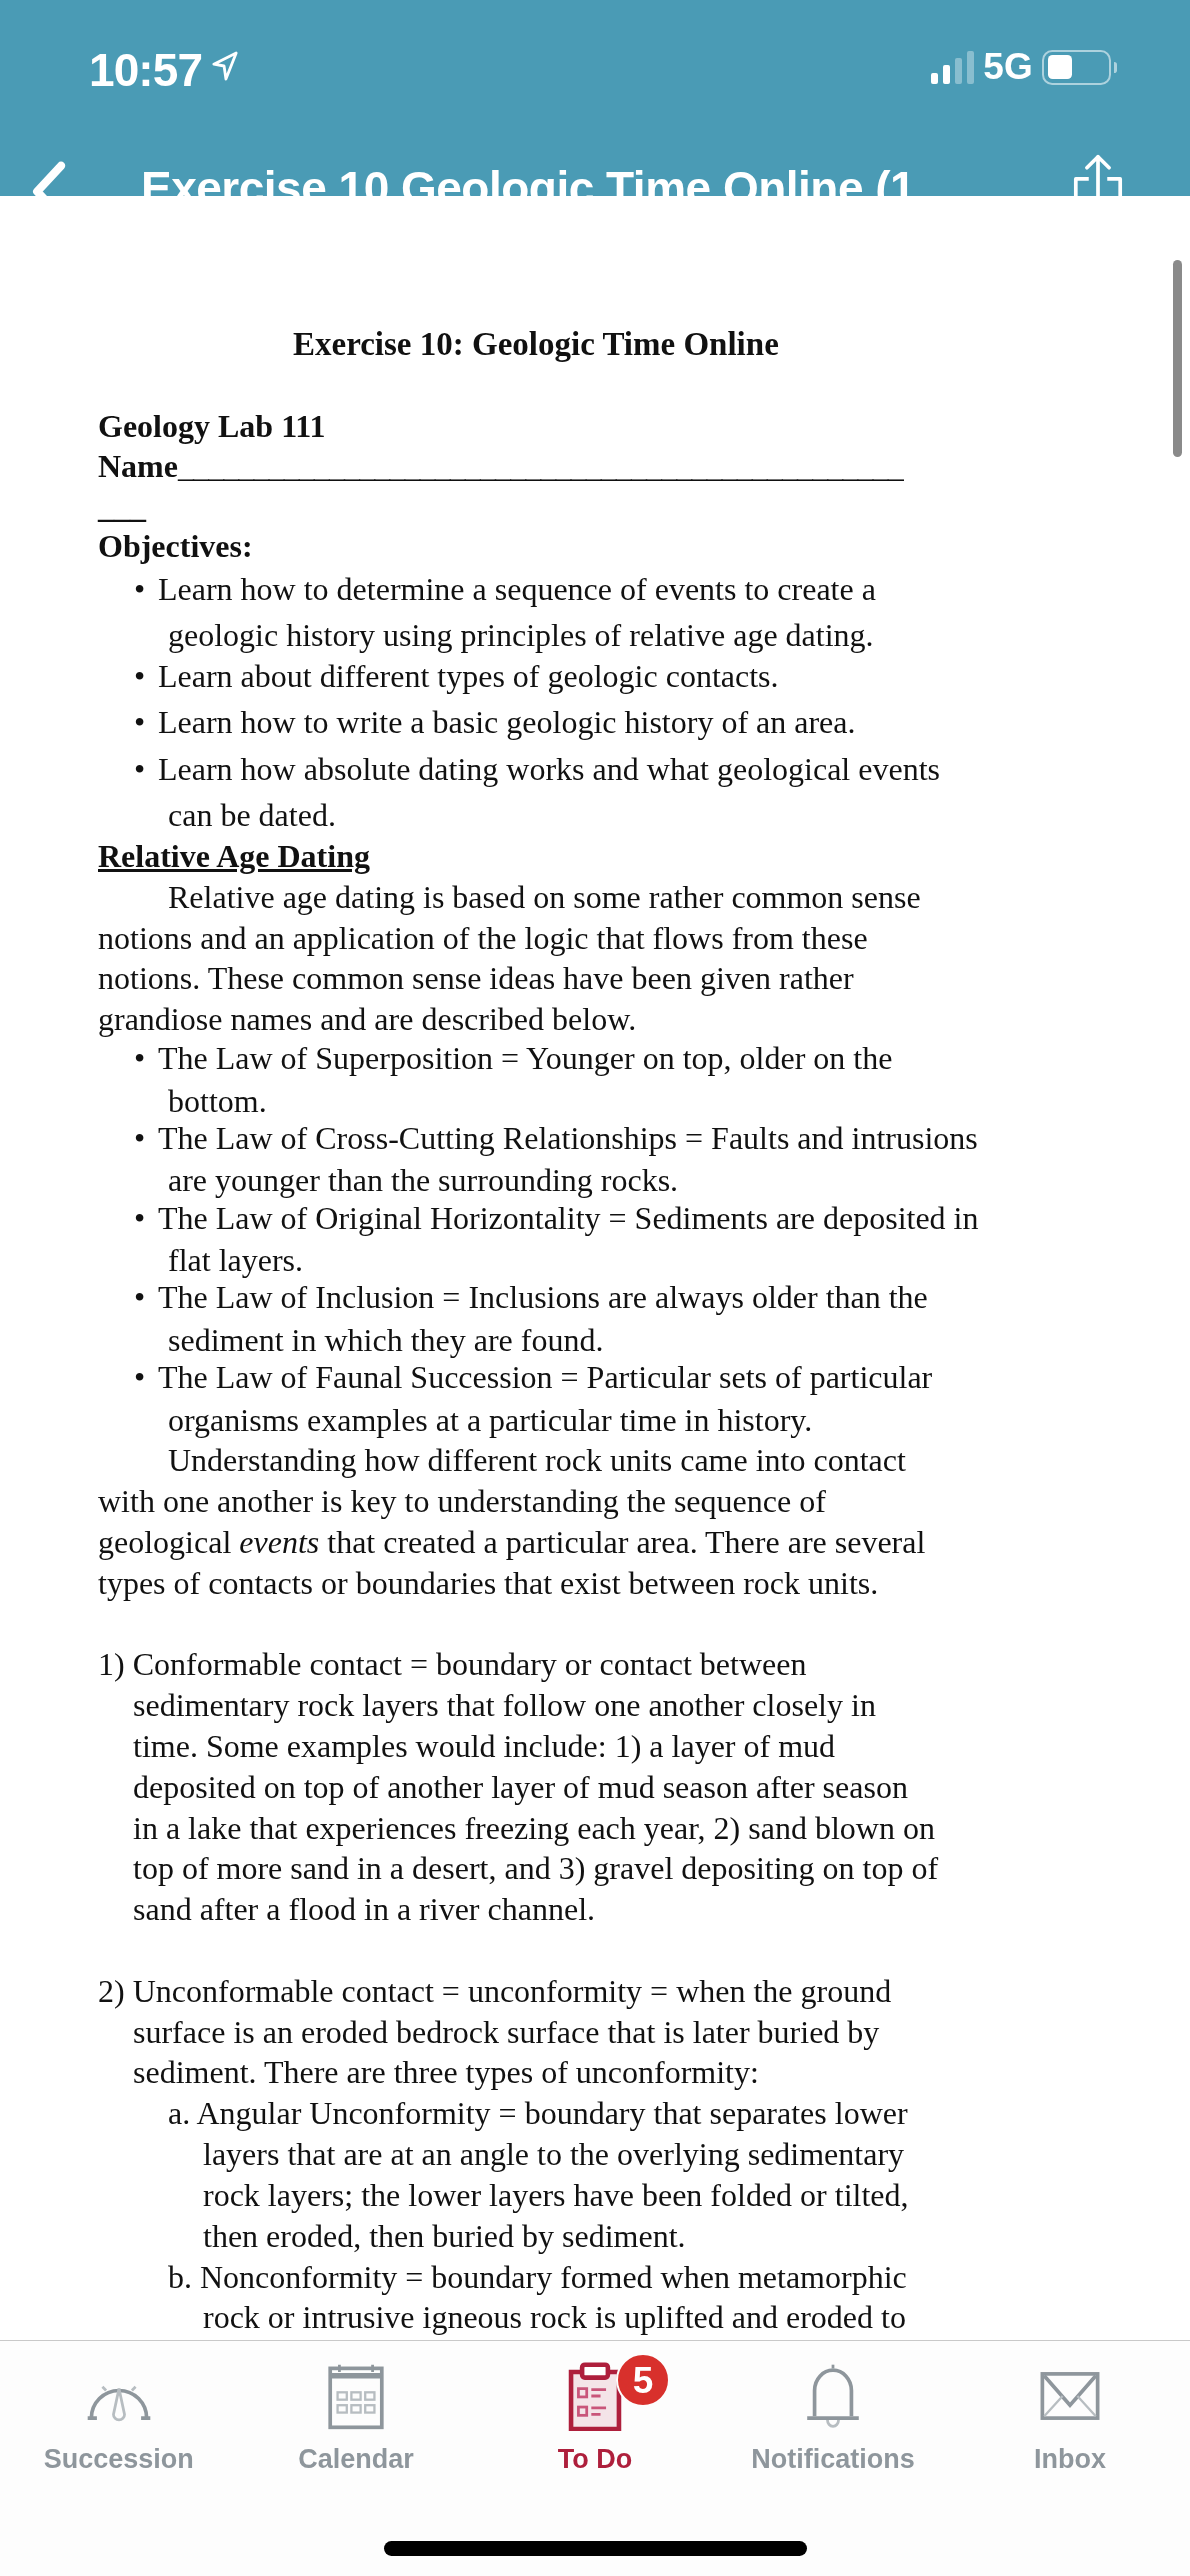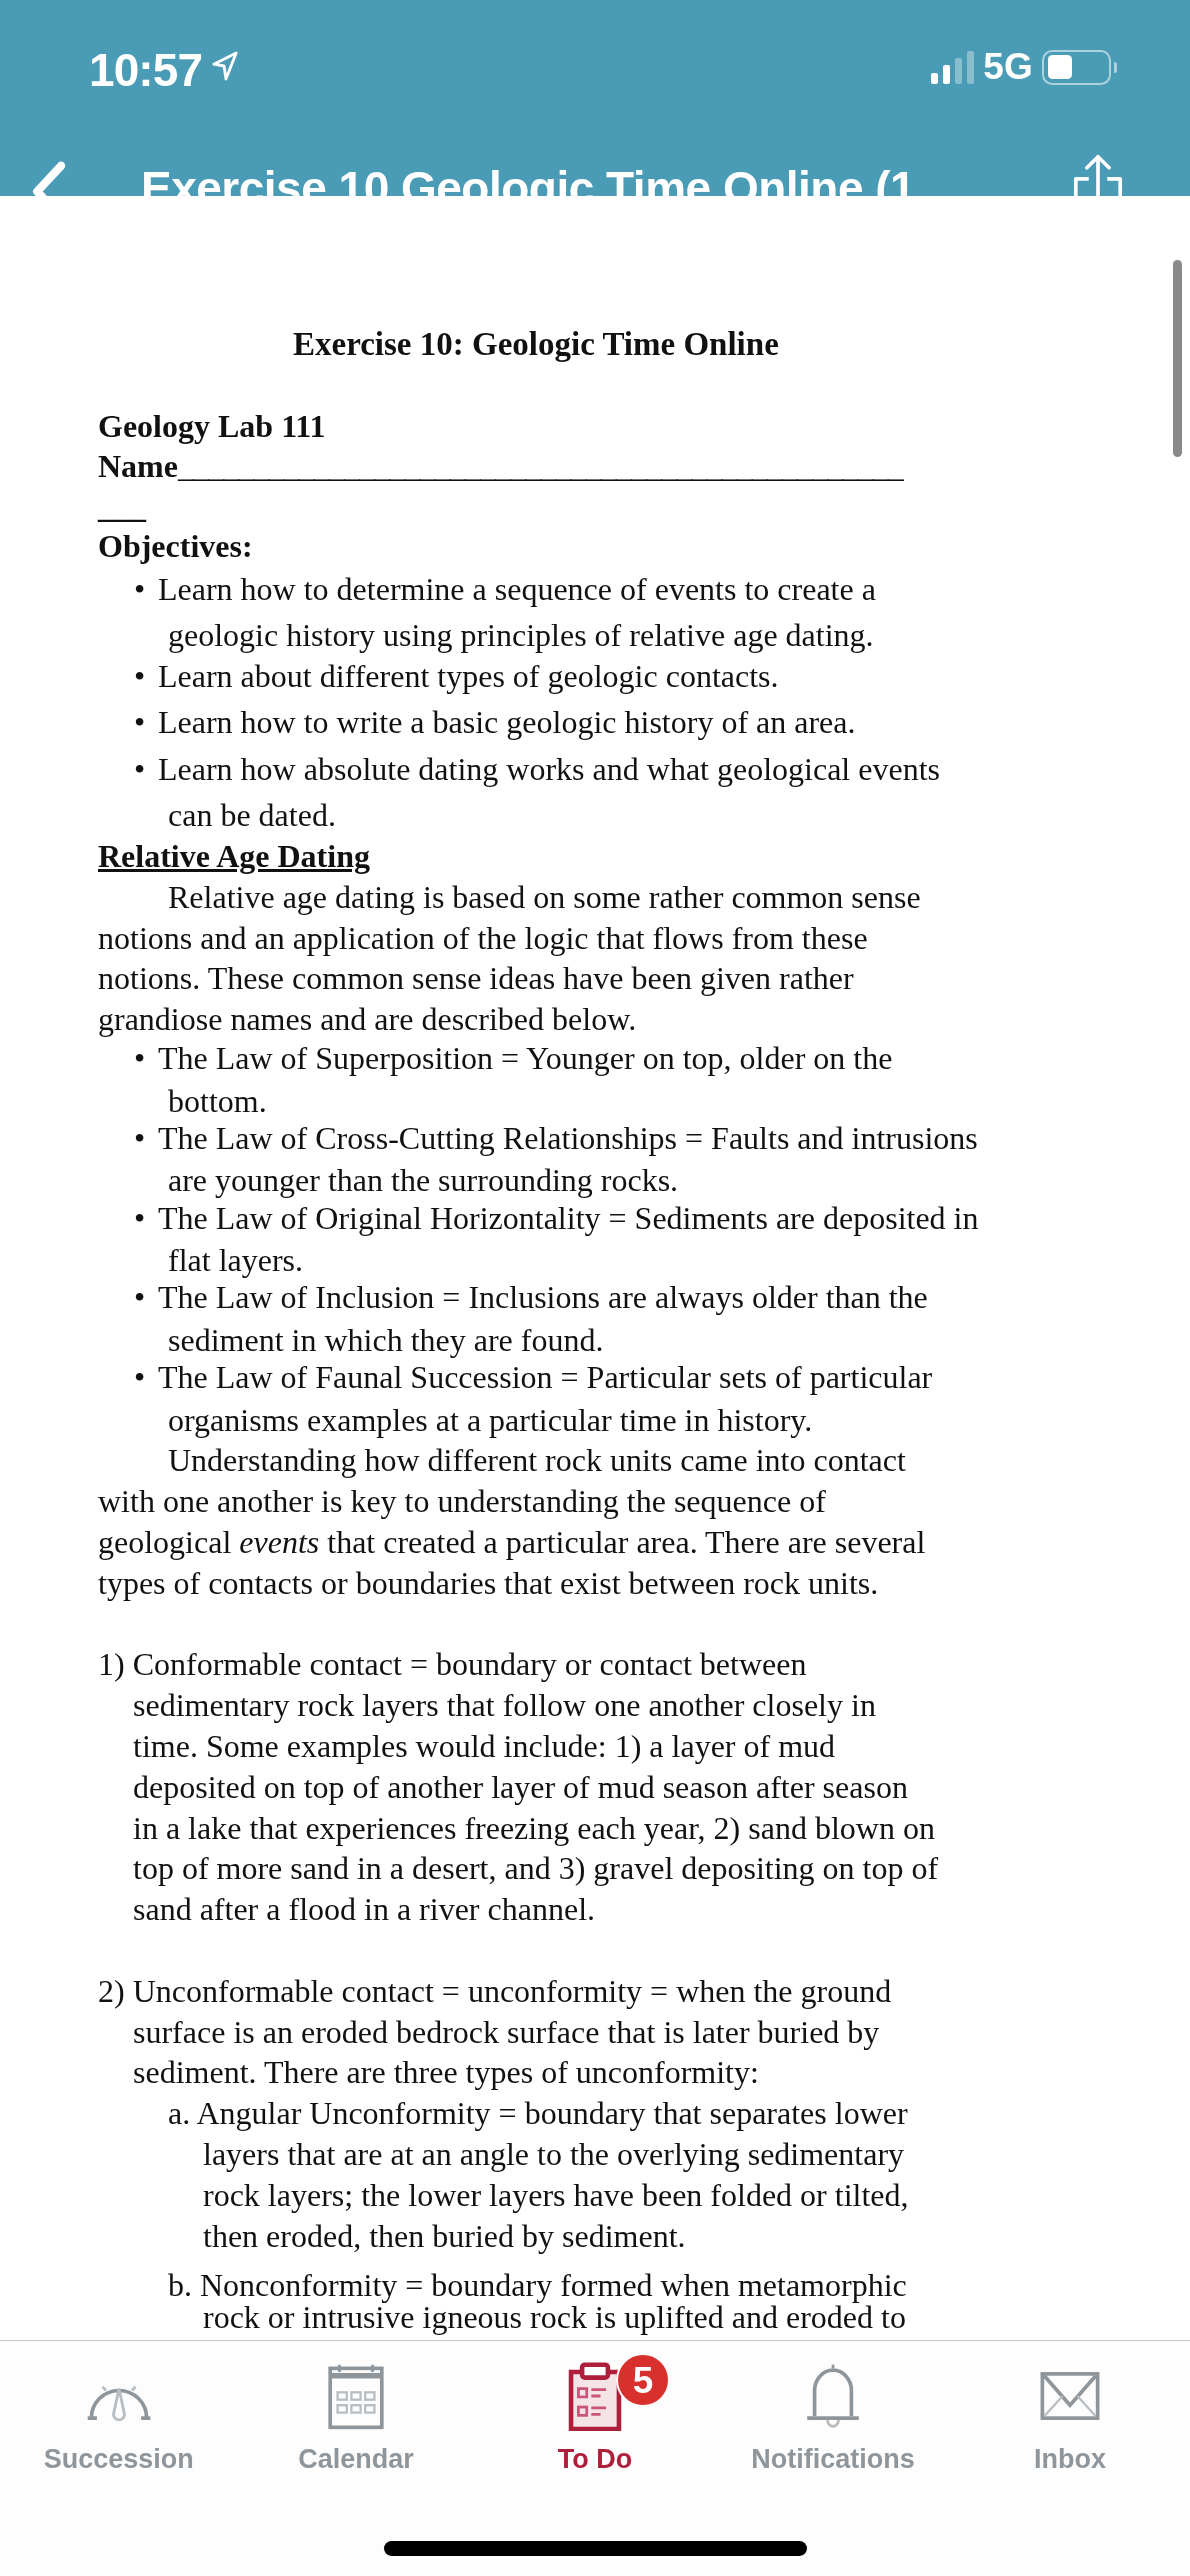--- a/index.html
+++ b/index.html
@@ -145,21 +145,21 @@
 
   <div class="line" style="left:98px; top:1723px;">2) Unconformable contact = unconformity = when the ground</div>
   <div class="line" style="left:133px; top:1764px;">surface is an eroded bedrock surface that is later buried by</div>
   <div class="line" style="left:133px; top:1804px;">sediment. There are three types of unconformity:</div>
 
   <div class="line" style="left:168px; top:1845px;">a. Angular Unconformity = boundary that separates lower</div>
   <div class="line" style="left:203px; top:1886px;">layers that are at an angle to the overlying sedimentary</div>
   <div class="line" style="left:203px; top:1927px;">rock layers; the lower layers have been folded or tilted,</div>
   <div class="line" style="left:203px; top:1968px;">then eroded, then buried by sediment.</div>
 
-  <div class="line" style="left:168px; top:2009px;margin-top:8px;">b. Nonconformity = boundary formed when metamorphic</div>
+  <div class="line" style="left:168px; top:2009px;">b. Nonconformity = boundary formed when metamorphic</div>
   <div class="line" style="left:203px; top:2049px;">rock or intrusive igneous rock is uplifted and eroded to</div>
 </div>
 
 <div class="scrollbar"></div>
 
 <div class="tabbar">
   <div class="tab" style="left:16.7px;">
     <svg width="70" height="70" viewBox="0 0 76 76">
       <path d="M8 62 A30 30 0 1 1 68 62" fill="none" stroke="#8e969c" stroke-width="4"></path>
       <path d="M4 62 L14 62 M62 62 L72 62" stroke="#8e969c" stroke-width="4"></path>

